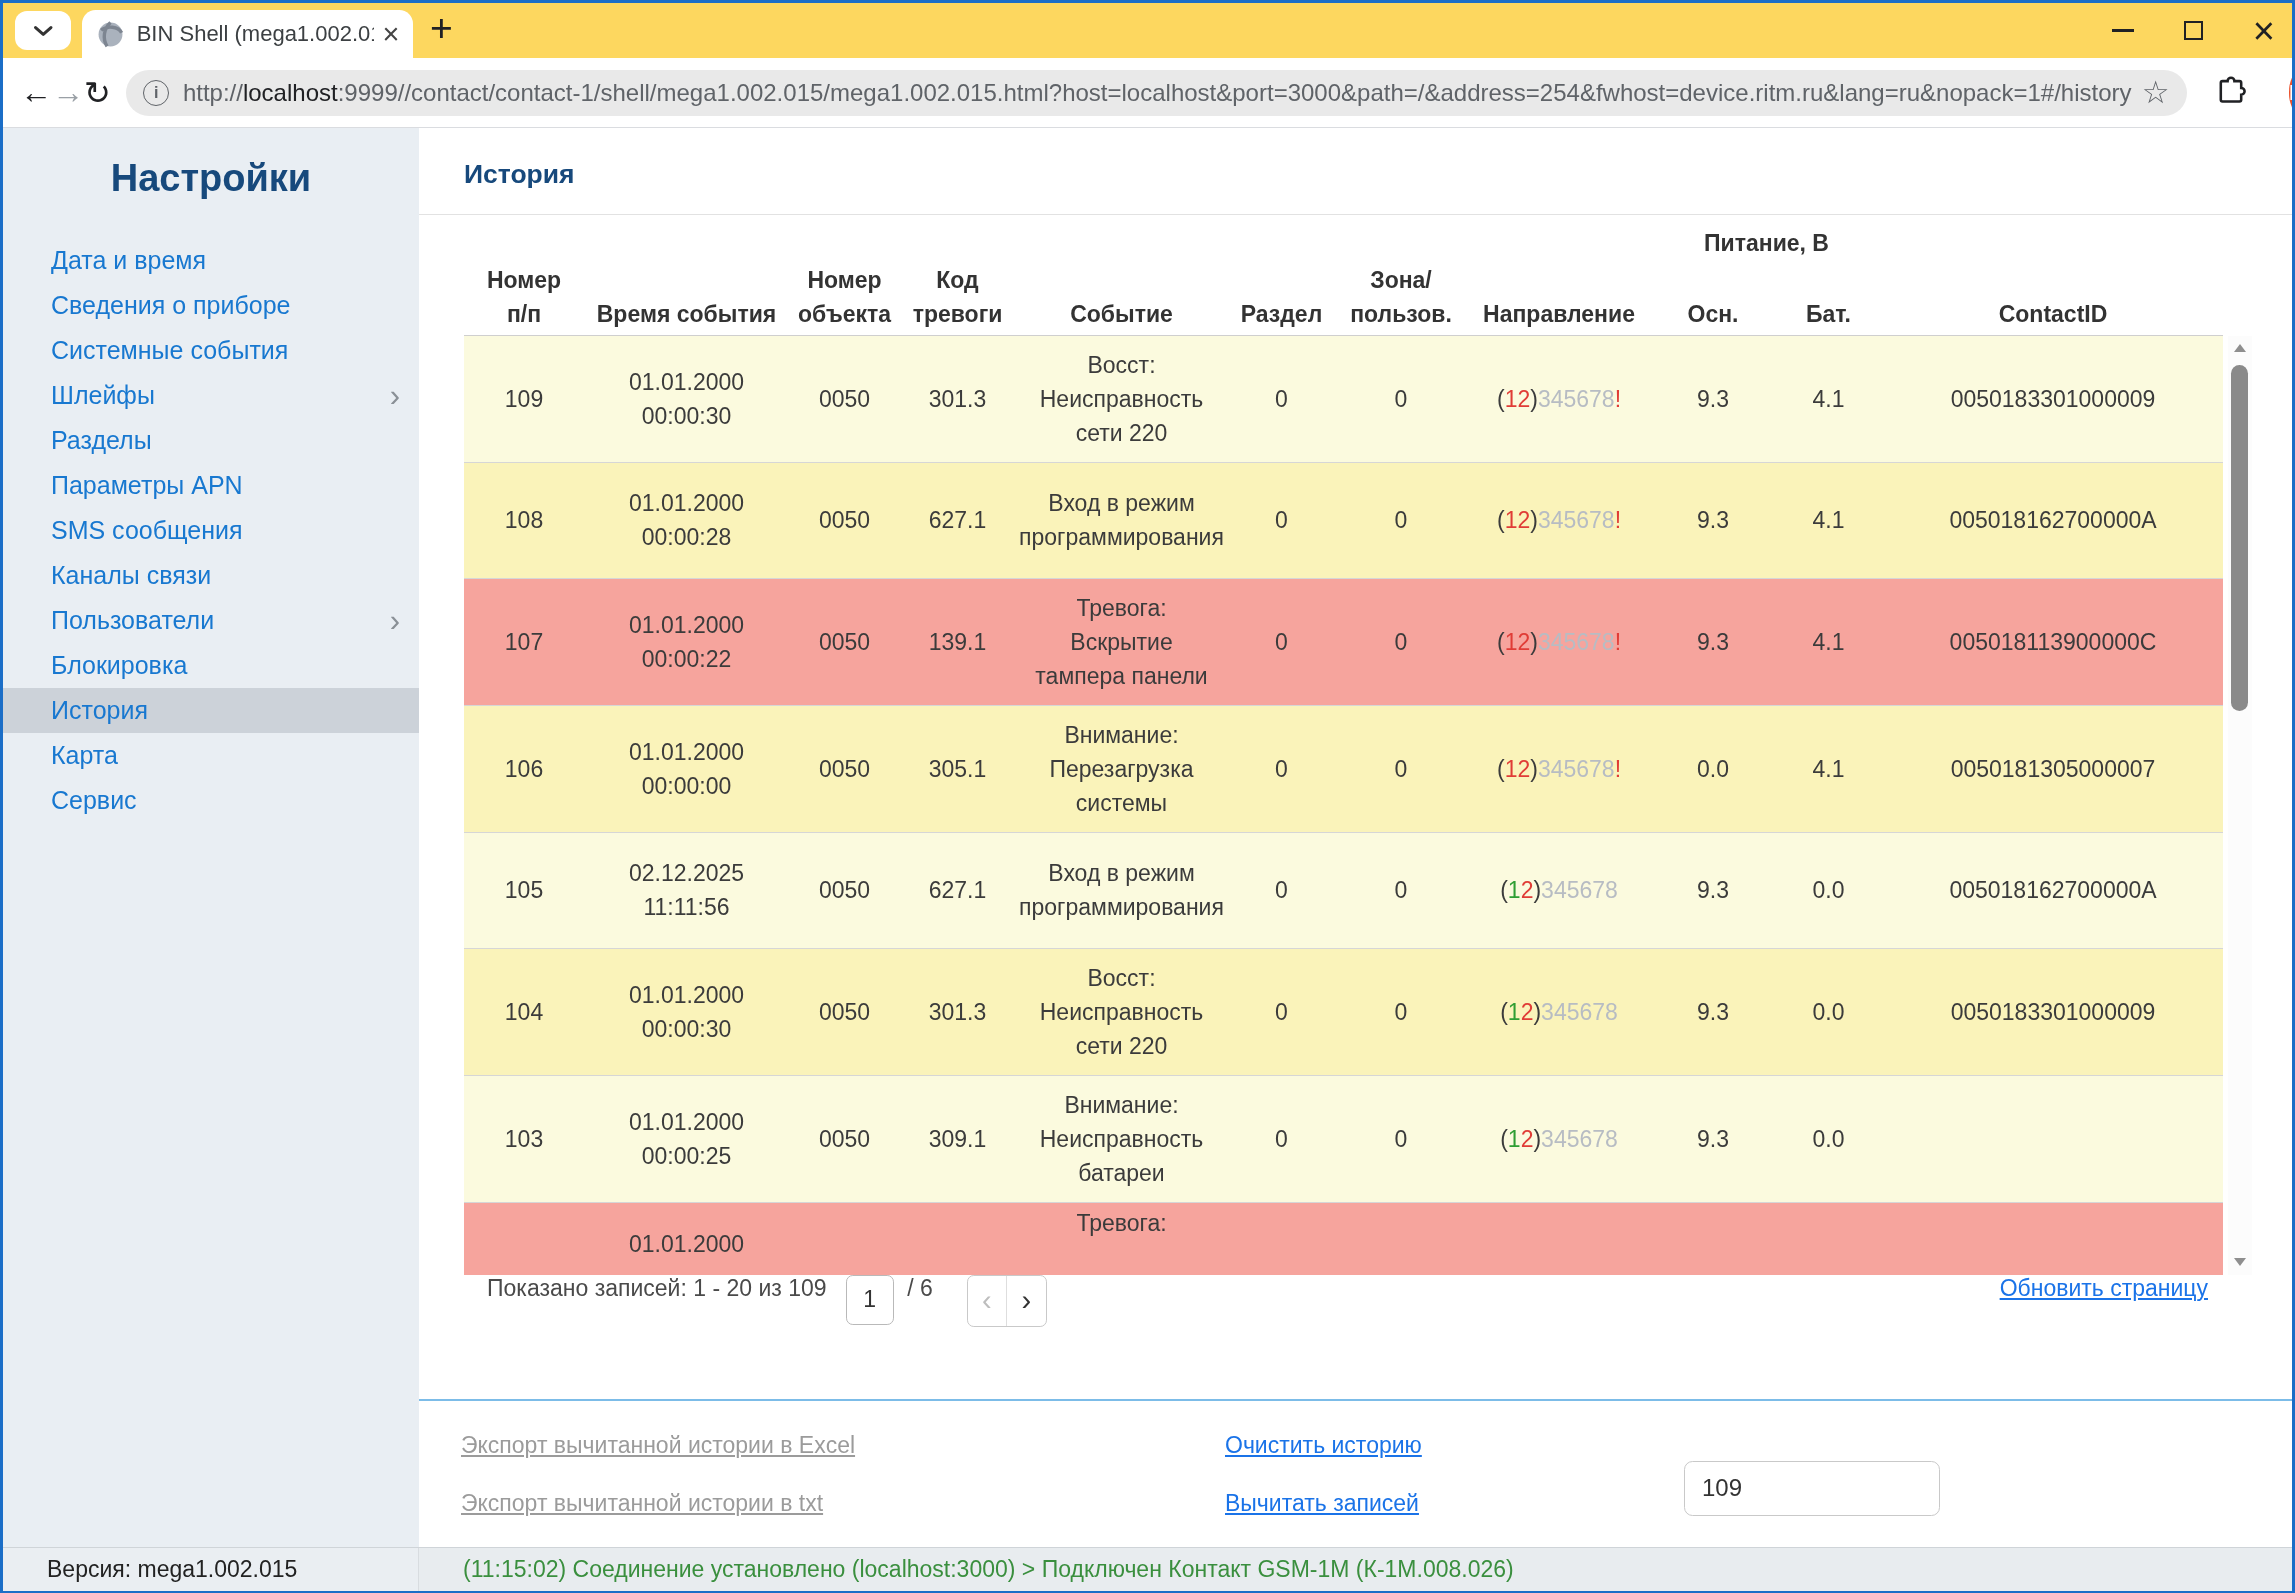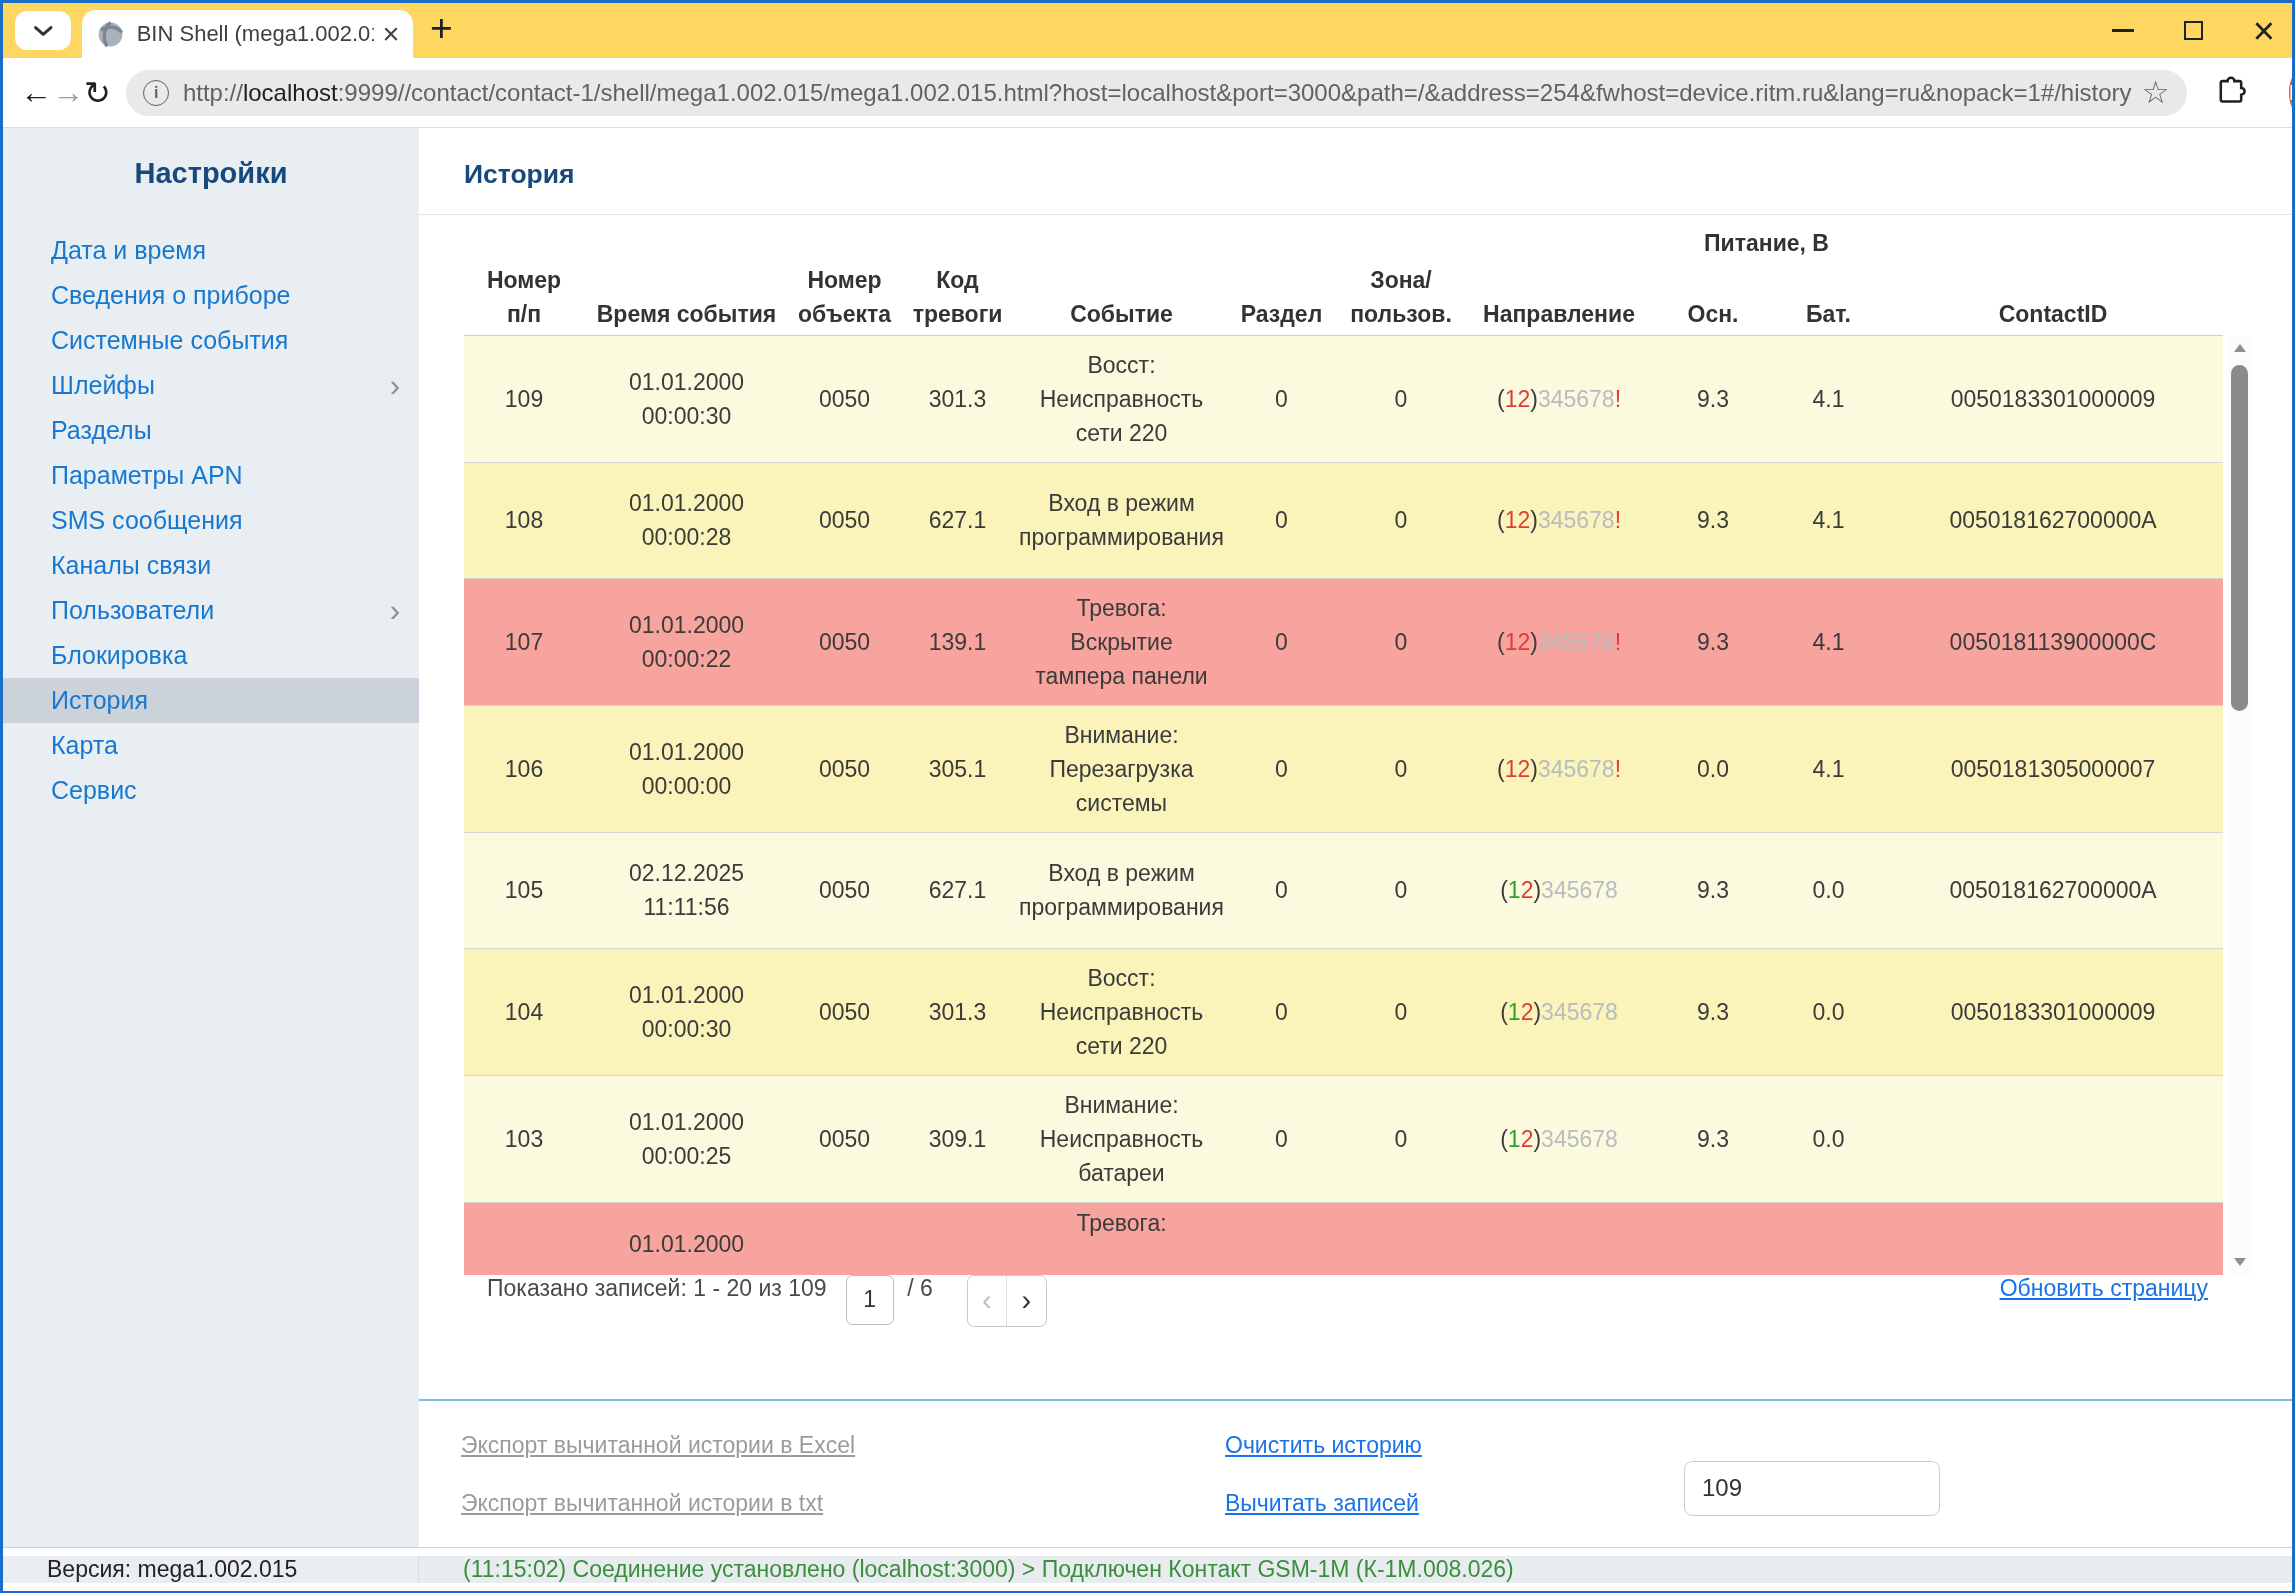--- a/index.html
+++ b/index.html
@@ -26,21 +26,21 @@
   .urltext { font-size:24px; color:#5f6368; margin-left:13.7px; white-space:nowrap; overflow:hidden; flex:1; }
   .urltext .host { color:#202124; }
   .star { font-size:31px; color:#5f6368; margin-left:10.2px; }
   .ext-icon { margin:0 12px; display:flex; }
   .pin-bar { width:6.8px; height:36px; border-radius:3.4px; background:#fdd75f; margin:0 8.5px; }
   .avatar { width:39px; height:39px; border-radius:50%; background:#eb512c; color:#fff; font-size:22px; font-weight:700; display:flex; align-items:center; justify-content:center; margin:0 12px; }
 
   
   .main { flex:1; display:flex; min-height:0; }
   .sidebar { width:416px; background:#e9eef3; flex-shrink:0; padding-top:29px; }
-  .sb-title { text-align:center; font-size:29px; font-weight:700; color:#17497c; }
+  .sb-title { text-align:center; font-size:38px; font-weight:700; color:#17497c; }
   .sb-list { list-style:none; margin-top:38px; }
   .sb-item { height:45px; line-height:45px; padding-left:48px; font-size:25px; color:#1878d0; position:relative; cursor:pointer; }
   .sb-item.sel { background:#ccd2d9; }
   .sb-chev { position:absolute; right:19px; top:0; font-size:31px; color:#8a9096; }
 
   .content { flex:1; background:#fff; display:flex; flex-direction:column; min-width:0; }
   .page-title { font-size:26.5px; font-weight:700; color:#17497c; padding:31px 0 24px 45px; }
   .title-divider { height:0.9px; background:#e2e2e2; }
 
   .grid-cols { display:grid; grid-template-columns:120px 205px 111px 115px 213px 107px 132px 184px 124px 107px 342px; }
@@ -83,21 +83,21 @@
 
   .exports { position:relative; height:132px; }
   .link-gray { font-size:23px; color:#9b9b9b; text-decoration:underline; cursor:pointer; position:absolute; }
   .exports .l1 { top:31px; left:42px; }
   .exports .l2 { top:89px; left:42px; }
   .exports .b1 { position:absolute; top:31px; left:806px; }
   .exports .b2 { position:absolute; top:89px; left:806px; }
   .rec-input { position:absolute; left:1265px; top:60px; width:256px; height:55px; border:0.9px solid #c9c9c9; border-radius:8.5px; font-size:24px; color:#333; padding-left:17px; font-family:inherit; background:#fff; }
 
   
-  .statusbar { height:44px; display:flex; border-top:0.9px solid #cfd4d8; flex-shrink:0;align-items:center; }
+  .statusbar { height:44px; display:flex; border-top:0.9px solid #cfd4d8; flex-shrink:0; }
   .sb-left { width:416px; background:#eaeef2; border-right:0.9px solid #d8dce0; display:flex; align-items:center; padding-left:44px; font-size:23px; color:#222; flex-shrink:0; }
   .sb-right { flex:1; background:#e8ecef; display:flex; align-items:center; padding-left:44px; font-size:23px; color:#3a8f3e; }
 
   svg { display:block; }
 </style>
 </head>
 <body>
 
 <div class="window">
 

